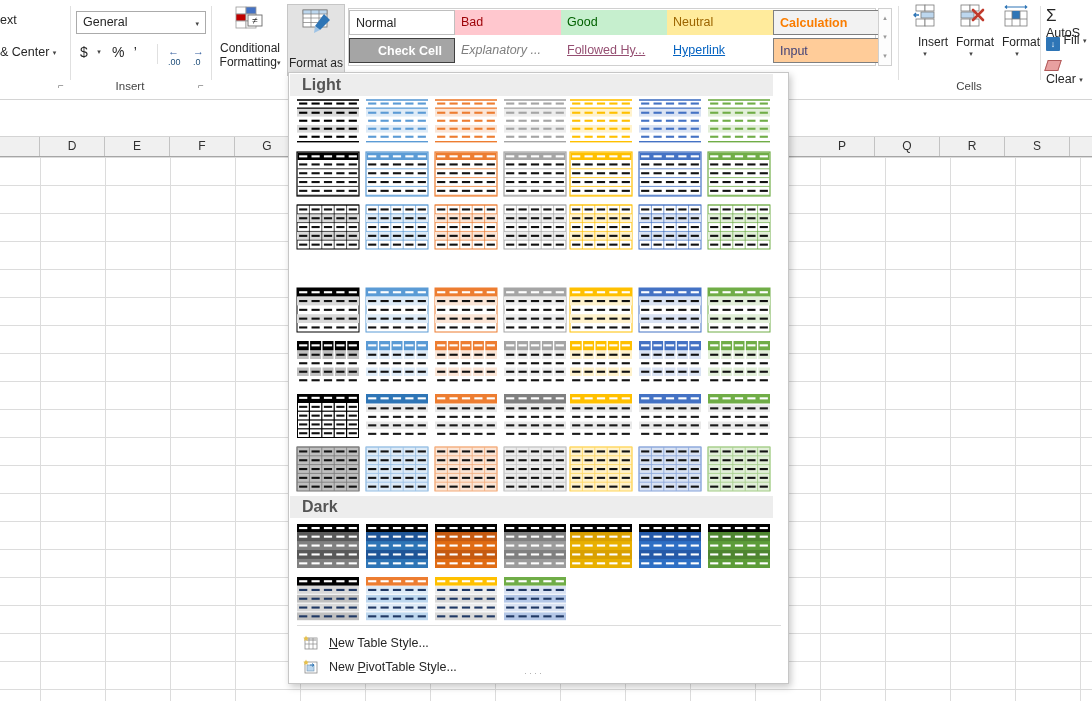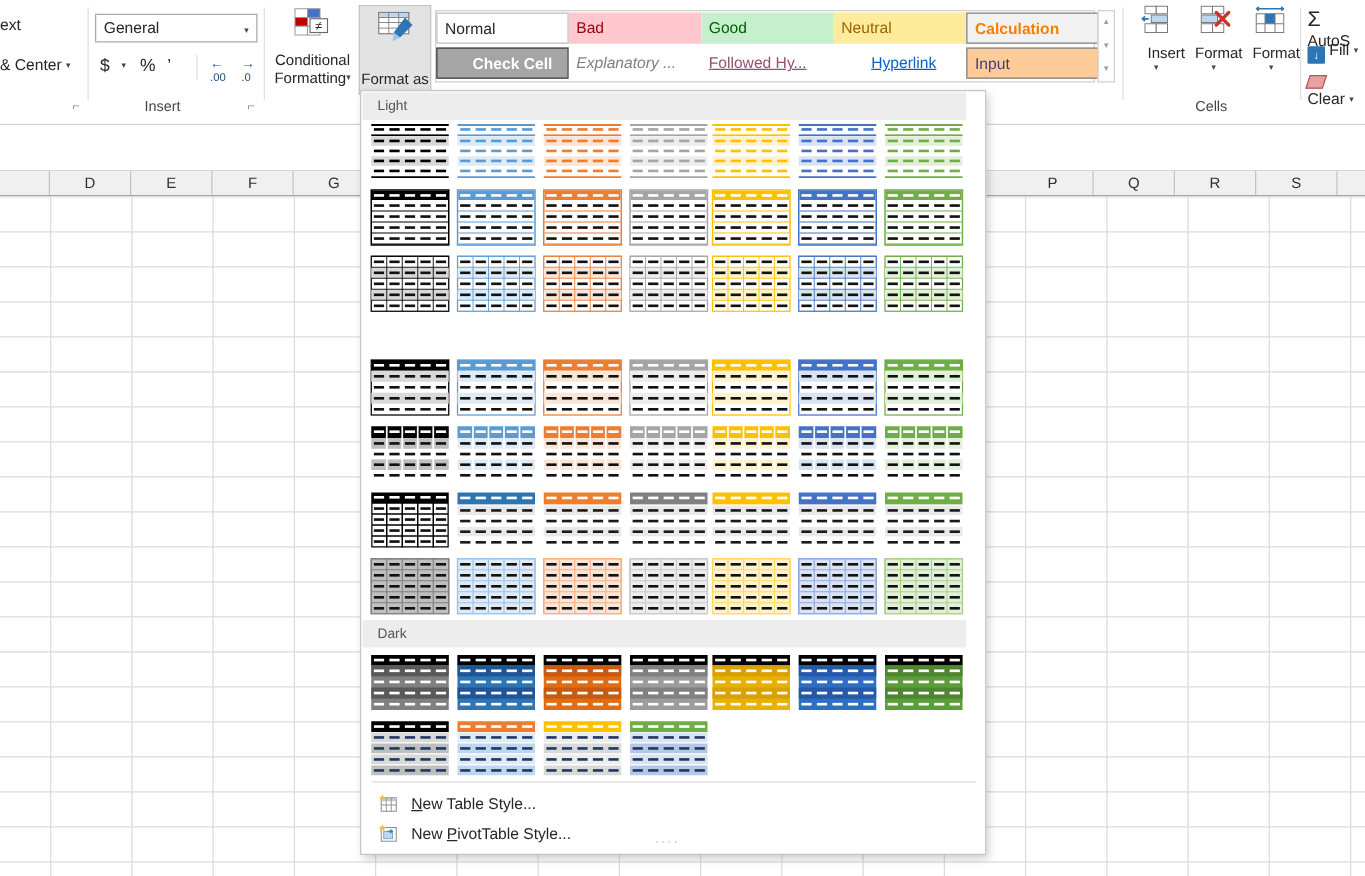--- a/index.html
+++ b/index.html
@@ -103,21 +103,21 @@
   .gridline-h { position: absolute; left: 0; width: 1092px; height: 1px; background: #dcdcdc; }
 
   
   #gallery {
     position: absolute; left: 288px; top: 72px; width: 501px; height: 612px;
     background: #ffffff; border: 1px solid #c6c6c6;
     box-shadow: 2px 3px 7px rgba(0,0,0,0.22);
   }
   .sec-hdr {
     position: absolute; left: 1px; width: 483px; height: 22px;
-    background: #ededed; color: #555; font-size: 11px; font-weight: normal;
+    background: #ededed; color: #555; font-size: 16px; font-weight: bold;
     line-height: 22px; padding-left: 12px;
   }
   .thumb { position: absolute; width: 64px; height: 46px; }
   .thumb .tbl { position: absolute; left: 0; top: 0; width: 64px; height: 46px; }
   .gal-sep { position: absolute; left: 8px; width: 484px; height: 1px; background: #dcdcdc; }
   .gal-item {
     position: absolute; left: 8px; width: 484px; height: 20px;
     font-size: 12.5px; color: #262626;
   }
   .gal-item .txt { position: absolute; left: 32px; top: 2px; }
@@ -198,21 +198,21 @@
 
     <div id="cellstyles">
         <div class="cs" style="left: 0px; top: 1px; background: rgb(255, 255, 255); color: rgb(38, 38, 38); border: 1px solid rgb(191, 191, 191);"><span>Normal</span></div>
         <div class="cs" style="left: 106px; top: 1px; background: rgb(255, 199, 206); color: rgb(156, 0, 6);"><span>Bad</span></div>
         <div class="cs" style="left: 212px; top: 1px; background: rgb(198, 239, 206); color: rgb(0, 97, 0);"><span>Good</span></div>
         <div class="cs" style="left: 318px; top: 1px; background: rgb(255, 235, 156); color: rgb(156, 101, 0);"><span>Neutral</span></div>
         <div class="cs" style="left: 424px; top: 1px; background: rgb(242, 242, 242); color: rgb(250, 125, 0); border: 1px solid rgb(127, 127, 127); font-weight: bold;"><span>Calculation</span></div>
         <div class="cs" style="left: 0px; top: 29px; background: rgb(165, 165, 165); color: rgb(255, 255, 255); border: 1px solid rgb(63, 63, 63); font-weight: bold; padding-left: 28px;"><span>Check Cell</span></div>
         <div class="cs" style="left: 106px; top: 29px; background: rgb(255, 255, 255); color: rgb(127, 127, 127); font-style: italic;"><span>Explanatory ...</span></div>
         <div class="cs" style="left: 212px; top: 29px; background: rgb(255, 255, 255); color: rgb(149, 79, 114); text-decoration: underline;"><span>Followed Hy...</span></div>
-        <div class="cs" style="left: 318px; top: 29px; background: rgb(255, 255, 255); color: rgb(5, 99, 193); text-decoration: underline; text-align: center;"><span>Hyperlink</span></div>
+        <div class="cs" style="left: 318px; top: 29px; background: rgb(255, 255, 255); color: rgb(5, 99, 193); text-decoration: underline;"><span>Hyperlink</span></div>
         <div class="cs" style="left: 424px; top: 29px; background: rgb(255, 204, 153); color: rgb(63, 63, 118); border: 1px solid rgb(127, 127, 127);"><span>Input</span></div>
       </div>
     <div id="cs-scroll">
       <div class="cs-sb" style="top:0;">▴</div>
       <div class="cs-sb" style="top:19px;">▾</div>
       <div class="cs-sb" style="top:38px;">▾</div>
     </div>
 
     <div class="grp-sep" style="left:898px;"></div>
 

